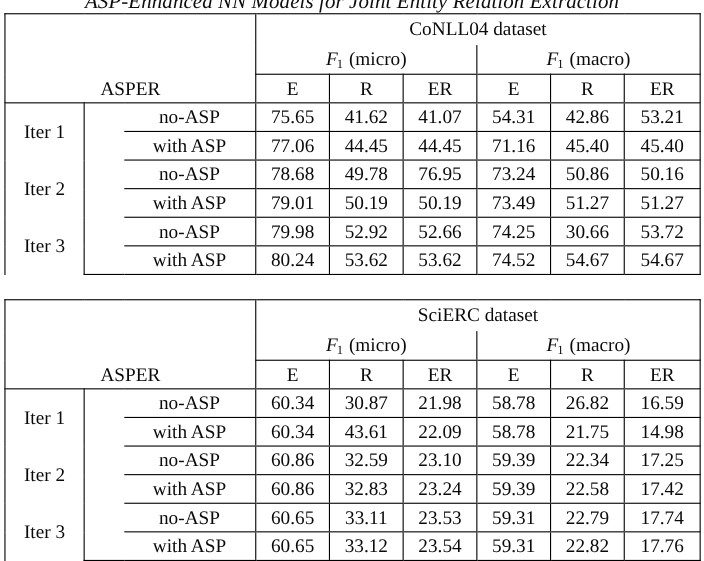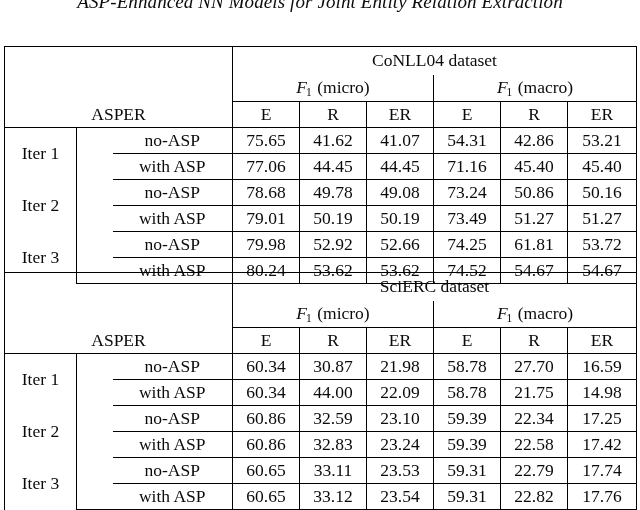--- a/index.html
+++ b/index.html
@@ -33,21 +33,21 @@
   
   .tblock {
     position: absolute;
     left: 4px;
     width: 632px;
     border-collapse: collapse;
     table-layout: fixed;
     font-size: 17.5px;
     color: #0a0a0a;
   }
-  #block-conll04 { top: 46px; }
+  #block-conll04 { top: 12px; }
   #block-scierc  { top: 272px; }
 
   .tblock td, .tblock th {
     padding: 0;
     margin: 0;
     font-weight: normal;
     text-align: center;
     vertical-align: middle;
     line-height: 1;
     height: 26px;
@@ -141,21 +141,21 @@
         <td class="bl bb">71.16</td>
         <td class="bl bb">45.40</td>
         <td class="bl bb br">45.40</td>
       </tr>
       <tr class="datarow">
         <td class="bl" rowspan="2">Iter 2</td>
         <td class="bl"></td>
         <td class="bbt">no-ASP</td>
         <td class="bl bbt">78.68</td>
         <td class="bl bbt">49.78</td>
-        <td class="bl bbt">49.08</td>
+        <td class="bl bbt">76.95</td>
         <td class="bl bbt">73.24</td>
         <td class="bl bbt">50.86</td>
         <td class="bl bbt br">50.16</td>
       </tr>
       <tr class="datarow">
         <td class="bl"></td>
         <td class="bb">with ASP</td>
         <td class="bl bb">79.01</td>
         <td class="bl bb">50.19</td>
         <td class="bl bb">50.19</td>
@@ -164,21 +164,21 @@
         <td class="bl bb br">51.27</td>
       </tr>
       <tr class="datarow">
         <td class="bl" rowspan="2">Iter 3</td>
         <td class="bl"></td>
         <td class="bbt">no-ASP</td>
         <td class="bl bbt">79.98</td>
         <td class="bl bbt">52.92</td>
         <td class="bl bbt">52.66</td>
         <td class="bl bbt">74.25</td>
-        <td class="bl bbt">61.81</td>
+        <td class="bl bbt">30.66</td>
         <td class="bl bbt br">53.72</td>
       </tr>
       <tr class="datarow">
         <td class="bl bb"></td>
         <td class="bb">with ASP</td>
         <td class="bl bb">80.24</td>
         <td class="bl bb">53.62</td>
         <td class="bl bb">53.62</td>
         <td class="bl bb">74.52</td>
         <td class="bl bb">54.67</td>
@@ -219,28 +219,28 @@
         <td class="bl bb br">ER</td>
       </tr>
       <tr class="datarow">
         <td class="bl" rowspan="2">Iter 1</td>
         <td class="bl"></td>
         <td class="bbt">no-ASP</td>
         <td class="bl bbt">60.34</td>
         <td class="bl bbt">30.87</td>
         <td class="bl bbt">21.98</td>
         <td class="bl bbt">58.78</td>
-        <td class="bl bbt">27.70</td>
+        <td class="bl bbt">26.82</td>
         <td class="bl bbt br">16.59</td>
       </tr>
       <tr class="datarow">
         <td class="bl"></td>
         <td class="bb">with ASP</td>
         <td class="bl bb">60.34</td>
-        <td class="bl bb">44.00</td>
+        <td class="bl bb">43.61</td>
         <td class="bl bb">22.09</td>
         <td class="bl bb">58.78</td>
         <td class="bl bb">21.75</td>
         <td class="bl bb br">14.98</td>
       </tr>
       <tr class="datarow">
         <td class="bl" rowspan="2">Iter 2</td>
         <td class="bl"></td>
         <td class="bbt">no-ASP</td>
         <td class="bl bbt">60.86</td>

